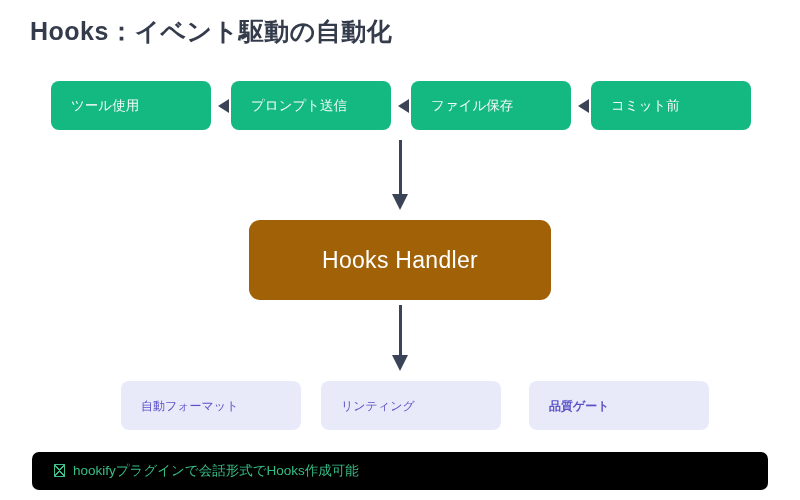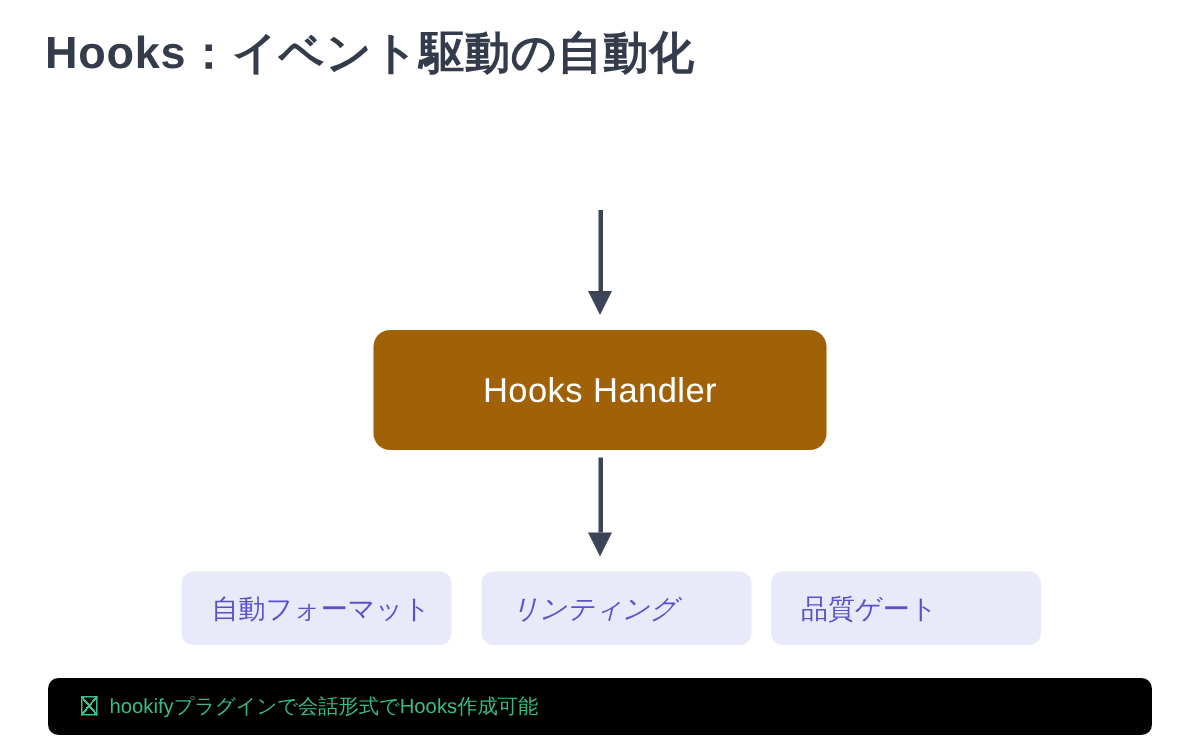--- a/index.html
+++ b/index.html
@@ -18,21 +18,21 @@
     width: 800px;
     height: 500px;
     background: #ffffff;
   }
 
   
   #page-title {
     position: absolute;
     left: 30px;
     top: 15px;
-    font-size: 30px;
+    font-size: 25px;
     font-weight: bold;
     color: #343c4c;
     letter-spacing: 0.5px;
     white-space: nowrap;
   }
 
   
   .trigger-row {
     position: absolute;
     left: 51px;
@@ -140,28 +140,28 @@
     top: 0;
     width: 180px;
     height: 49px;
     background: #e8eaf9;
     border-radius: 8px;
     display: flex;
     align-items: center;
   }
   .action-box .label {
     color: #5b52c8;
-    font-size: 18px;
+    font-size: 12px;
     padding-left: 20px;
     white-space: nowrap;
     line-height: 1;
   }
   .action-box.a0 { left: 0px; }
-  .action-box.a1 { left: 200px; font-style: italic; }
-  .action-box.a2 { left: 393px; }
+  .action-box.a1 { left: 200px; }
+  .action-box.a2 { left: 408px; font-weight: bold; }
 
   
   #note-bar {
     position: absolute;
     left: 32px;
     top: 452px;
     width: 736px;
     height: 38px;
     background: #000000;
     border-radius: 7px;
@@ -200,20 +200,45 @@
     line-height: 1;
   }
 </style>
 </head>
 <body>
 
 <div id="slide">
 
   <div id="page-title">Hooks：イベント駆動の自動化</div>
 
+  <div class="trigger-row">
+
+    <div class="trigger-box b0">
+      <span class="label">ツール使用</span>
+    </div>
+
+    <div class="gap-arrow g0"></div>
+
+    <div class="trigger-box b1">
+      <span class="label">プロンプト送信</span>
+    </div>
+
+    <div class="gap-arrow g1"></div>
+
+    <div class="trigger-box b2">
+      <span class="label">ファイル保存</span>
+    </div>
+
+    <div class="gap-arrow g2"></div>
+
+    <div class="trigger-box b3">
+      <span class="label">コミット前</span>
+    </div>
+
+  </div>
 
   <div class="v-arrow" id="arrow-top">
     <div class="shaft"></div>
     <div class="head"></div>
   </div>
 
   <div id="handler-box">
     <span class="label">Hooks Handler</span>
   </div>
 

